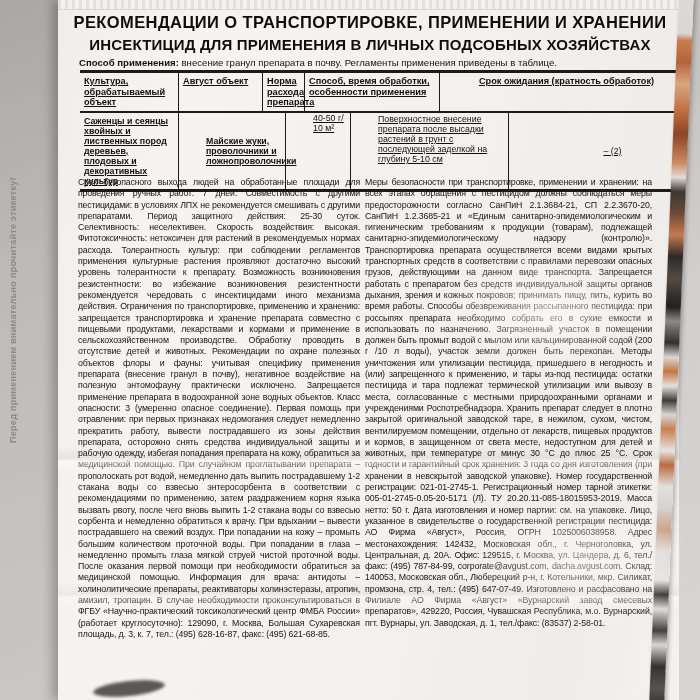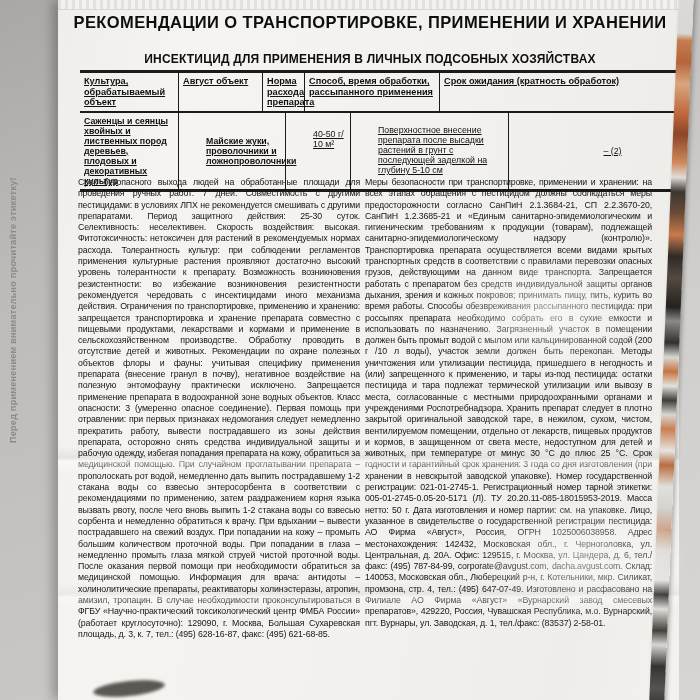--- a/index.html
+++ b/index.html
@@ -11,36 +11,36 @@
     background:linear-gradient(100deg,#efeeec 0%,#f5f4f1 18%,#f2f1ee 55%,#eeede9 82%,#f4f3f0 100%);
     box-shadow:-6px 0 10px rgba(0,0,0,.25);}
   #crimp{position:absolute;left:0;top:0;width:100%;height:9px;
     background:repeating-linear-gradient(90deg,#e2e1de 0 3px,#f3f2ef 3px 7px);
     border-bottom:1px solid #d8d7d4;}
   .fold{position:absolute;left:0;width:100%;height:26px;pointer-events:none;
     background:linear-gradient(180deg,rgba(0,0,0,0) 0%,rgba(0,0,0,.06) 45%,rgba(255,255,255,.5) 60%,rgba(0,0,0,0) 100%);}
   
   #title1{position:absolute;left:12px;top:13px;width:600px;text-align:center;
     font-size:16.5px;font-weight:bold;color:#0e0e0e;letter-spacing:.4px;white-space:nowrap;}
-  #title2{position:absolute;left:12px;top:52px;width:600px;text-align:center;
-    font-size:12px;font-weight:bold;color:#0e0e0e;letter-spacing:.2px;white-space:nowrap;}
+  #title2{position:absolute;left:12px;top:36px;width:600px;text-align:center;
+    font-size:15px;font-weight:bold;color:#0e0e0e;letter-spacing:.2px;white-space:nowrap;}
   #usage{position:absolute;left:21px;top:57px;width:580px;font-size:9.6px;color:#131313;}
   #usage b{font-weight:bold;}
   
   #table{position:absolute;left:22px;top:70px;width:613px;border-top:3px solid #1b1b1b;border-bottom:3px solid #1b1b1b;color:#111;}
   .trow{display:flex;align-items:stretch;text-decoration:underline;}
   .trow.head{border-bottom:2px solid #1b1b1b;font-weight:bold;font-size:9.2px;line-height:10.6px;}
   .trow.body{font-size:8.8px;line-height:10px;gap:23px;}
   .tcell{padding:3px 4px 3px 4px;box-sizing:border-box;border-right:1px solid #1b1b1b;}
   .tcell:last-child{border-right:none;}
-  .c1{width:99px;} .c2{width:84px;} .c3{width:42px;} .c4{width:135px;} .c5{width:253px;flex:1;}
+  .c1{width:99px;} .c2{width:84px;} .c3{width:42px;} .c4{width:135px;} .c5{width:253px;flex:1;text-align:center;}
   .trow.body .c1,.trow.body .c2{font-weight:bold;}
   .trow.body .c5{display:flex;align-items:center;justify-content:center;}
-  .trow.body .c4{padding-top:12px;}
-  .trow.body .c3{padding-top:16px;}
+  .trow.body .c4{padding-top:1px;}
+  .trow.body .c3{padding-top:0;}
   .trow.body .c2{display:flex;align-items:center;}
   
   #cols{position:absolute;left:20px;top:177px;width:574px;display:flex;gap:5px;}
   .txtcol{font-size:8.8px;line-height:11.3px;text-align:justify;color:#161616;letter-spacing:-.12px;}
   .txtcol.left{width:282px;}
   .txtcol.right{width:287px;}
   .txtcol b{font-weight:normal;letter-spacing:-.2px;}
   
   #sidenote{position:absolute;left:8px;top:443px;width:412px;height:14px;
     transform:rotate(-90deg);transform-origin:0 0;
@@ -71,27 +71,30 @@
 </head>
 <body>
 
 <div id="scene">
   <div id="package">
     <div id="crimp"></div>
 
     <div id="title1">РЕКОМЕНДАЦИИ О ТРАНСПОРТИРОВКЕ, ПРИМЕНЕНИИ И ХРАНЕНИИ</div>
     <div id="title2">ИНСЕКТИЦИД ДЛЯ ПРИМЕНЕНИЯ В ЛИЧНЫХ ПОДСОБНЫХ ХОЗЯЙСТВАХ</div>
 
+    <div id="usage">
+      <b>Способ применения:</b><span> внесение гранул препарата в почву. Регламенты применения приведены в таблице.</span>
+    </div>
 
     <div id="table">
       <div class="trow head">
         <div class="tcell c1">Культура, обрабатываемый объект</div>
         <div class="tcell c2">Август объект</div>
         <div class="tcell c3">Норма расхода препарата</div>
-        <div class="tcell c4">Способ, время обработки, рассыпанного применения</div>
+        <div class="tcell c4">Способ, время обработки, особенности применения</div>
         <div class="tcell c5">Срок ожидания (кратность обработок)</div>
       </div>
       <div class="trow body">
         <div class="tcell c1">Саженцы и сеянцы хвойных и лиственных пород деревьев, плодовых и декоративных культур</div>
         <div class="tcell c2">Майские жуки, проволочники и ложнопроволочники</div>
         <div class="tcell c3">40-50 г/ 10 м²</div>
         <div class="tcell c4">Поверхностное внесение препарата после высадки растений в грунт с последующей заделкой на глубину 5-10 см</div>
         <div class="tcell c5">– (2)</div>
       </div>
     </div>

